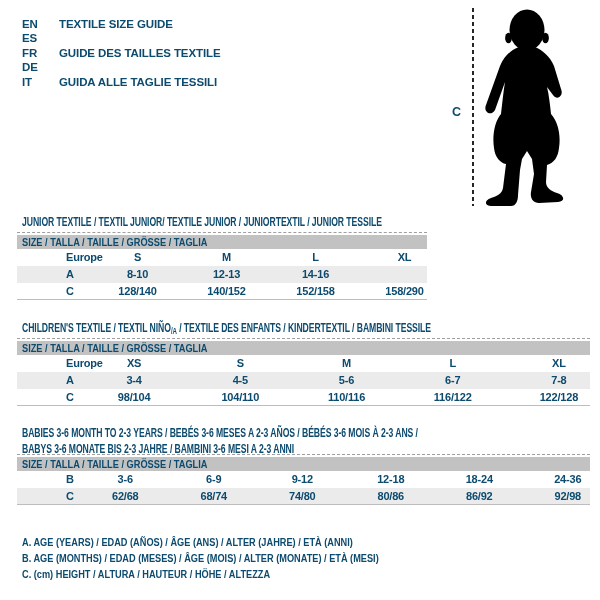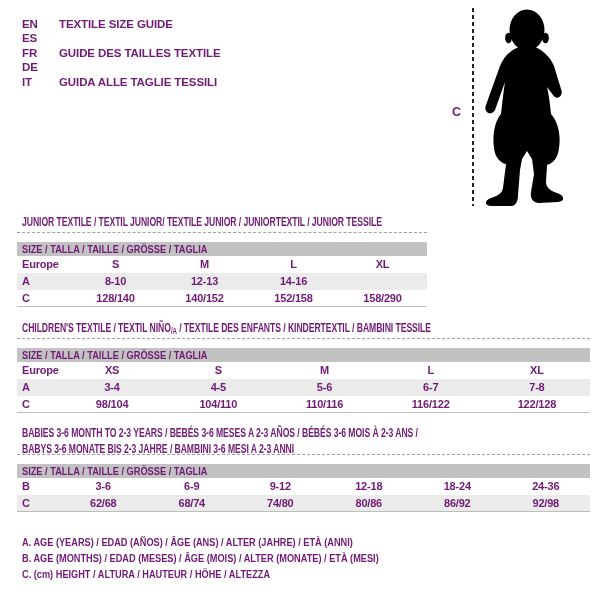--- a/index.html
+++ b/index.html
@@ -1,20 +1,20 @@
 <!DOCTYPE html>
 <html><head>
 <meta charset="utf-8">
 <style>
   * { margin:0; padding:0; box-sizing:border-box; }
   html,body { background:#ffffff; }
   .canvas {
     position:relative; width:600px; height:600px; background:#ffffff;
     font-family:"Liberation Sans","DejaVu Sans",sans-serif;
-    font-weight:bold; color:#701a75; overflow:hidden;
+    font-weight:bold; color:#0c4a6e; overflow:hidden;
     -webkit-font-smoothing:antialiased;
   }
   
   .sq   { display:inline-block; white-space:nowrap; transform:scaleX(.72); transform-origin:0 50%; }
   .sq80 { display:inline-block; white-space:nowrap; transform:scaleX(.80); transform-origin:0 50%; }
   .sq88 { display:inline-block; white-space:nowrap; transform:scaleX(.88); transform-origin:0 50%; }
 
   
   .lang { position:absolute; left:22px; top:17px; font-size:11.5px; letter-spacing:-.1px; }
   .lang-row { display:grid; grid-template-columns:37px auto; height:14.4px; line-height:14.4px; }
@@ -26,28 +26,28 @@
   .measure-label { position:absolute; left:12px; top:105px; font-size:12.5px; }
   .baby-svg { position:absolute; left:30px; top:2px; }
 
   
   .title { position:absolute; left:22px; font-size:12px; letter-spacing:-.1px; line-height:15.5px; white-space:nowrap; }
   .subsc { font-size:8.5px; vertical-align:-2px; }
 
   
   .tbl { position:absolute; left:17px; font-size:11px; }
   .rule { height:1px; border-top:1px dashed #9f9f9f; }
-  .bar  { margin-top:9px; height:14px; line-height:14px; background:#c2c2c2; padding-left:5px; font-size:10.5px; }
+  .bar  { margin-top:2px; height:14px; line-height:14px; background:#c2c2c2; padding-left:5px; font-size:10.5px; }
   .row  { display:grid; height:17px; line-height:17px; }
   .row.alt { background:#ebebeb; }
   .row:last-child { border-bottom:1px solid #bdbdbd; }
   .cols4 { grid-template-columns:54px repeat(4,1fr); }
   .cols5 { grid-template-columns:42px repeat(5,1fr); }
   .cols6 { grid-template-columns:42px repeat(6,1fr); }
-  .cell  { text-align:center; letter-spacing:-.2px; }
+  .cell  { text-align:center; letter-spacing:-.2px;margin-left:44px; }
   .cell.label { text-align:left; padding-left:5px; }
 
   
   .legend { position:absolute; left:22px; top:534px; font-size:11.5px; line-height:16px; white-space:nowrap; }
 </style>
 </head>
 <body>
 
 <div class="canvas">
 

